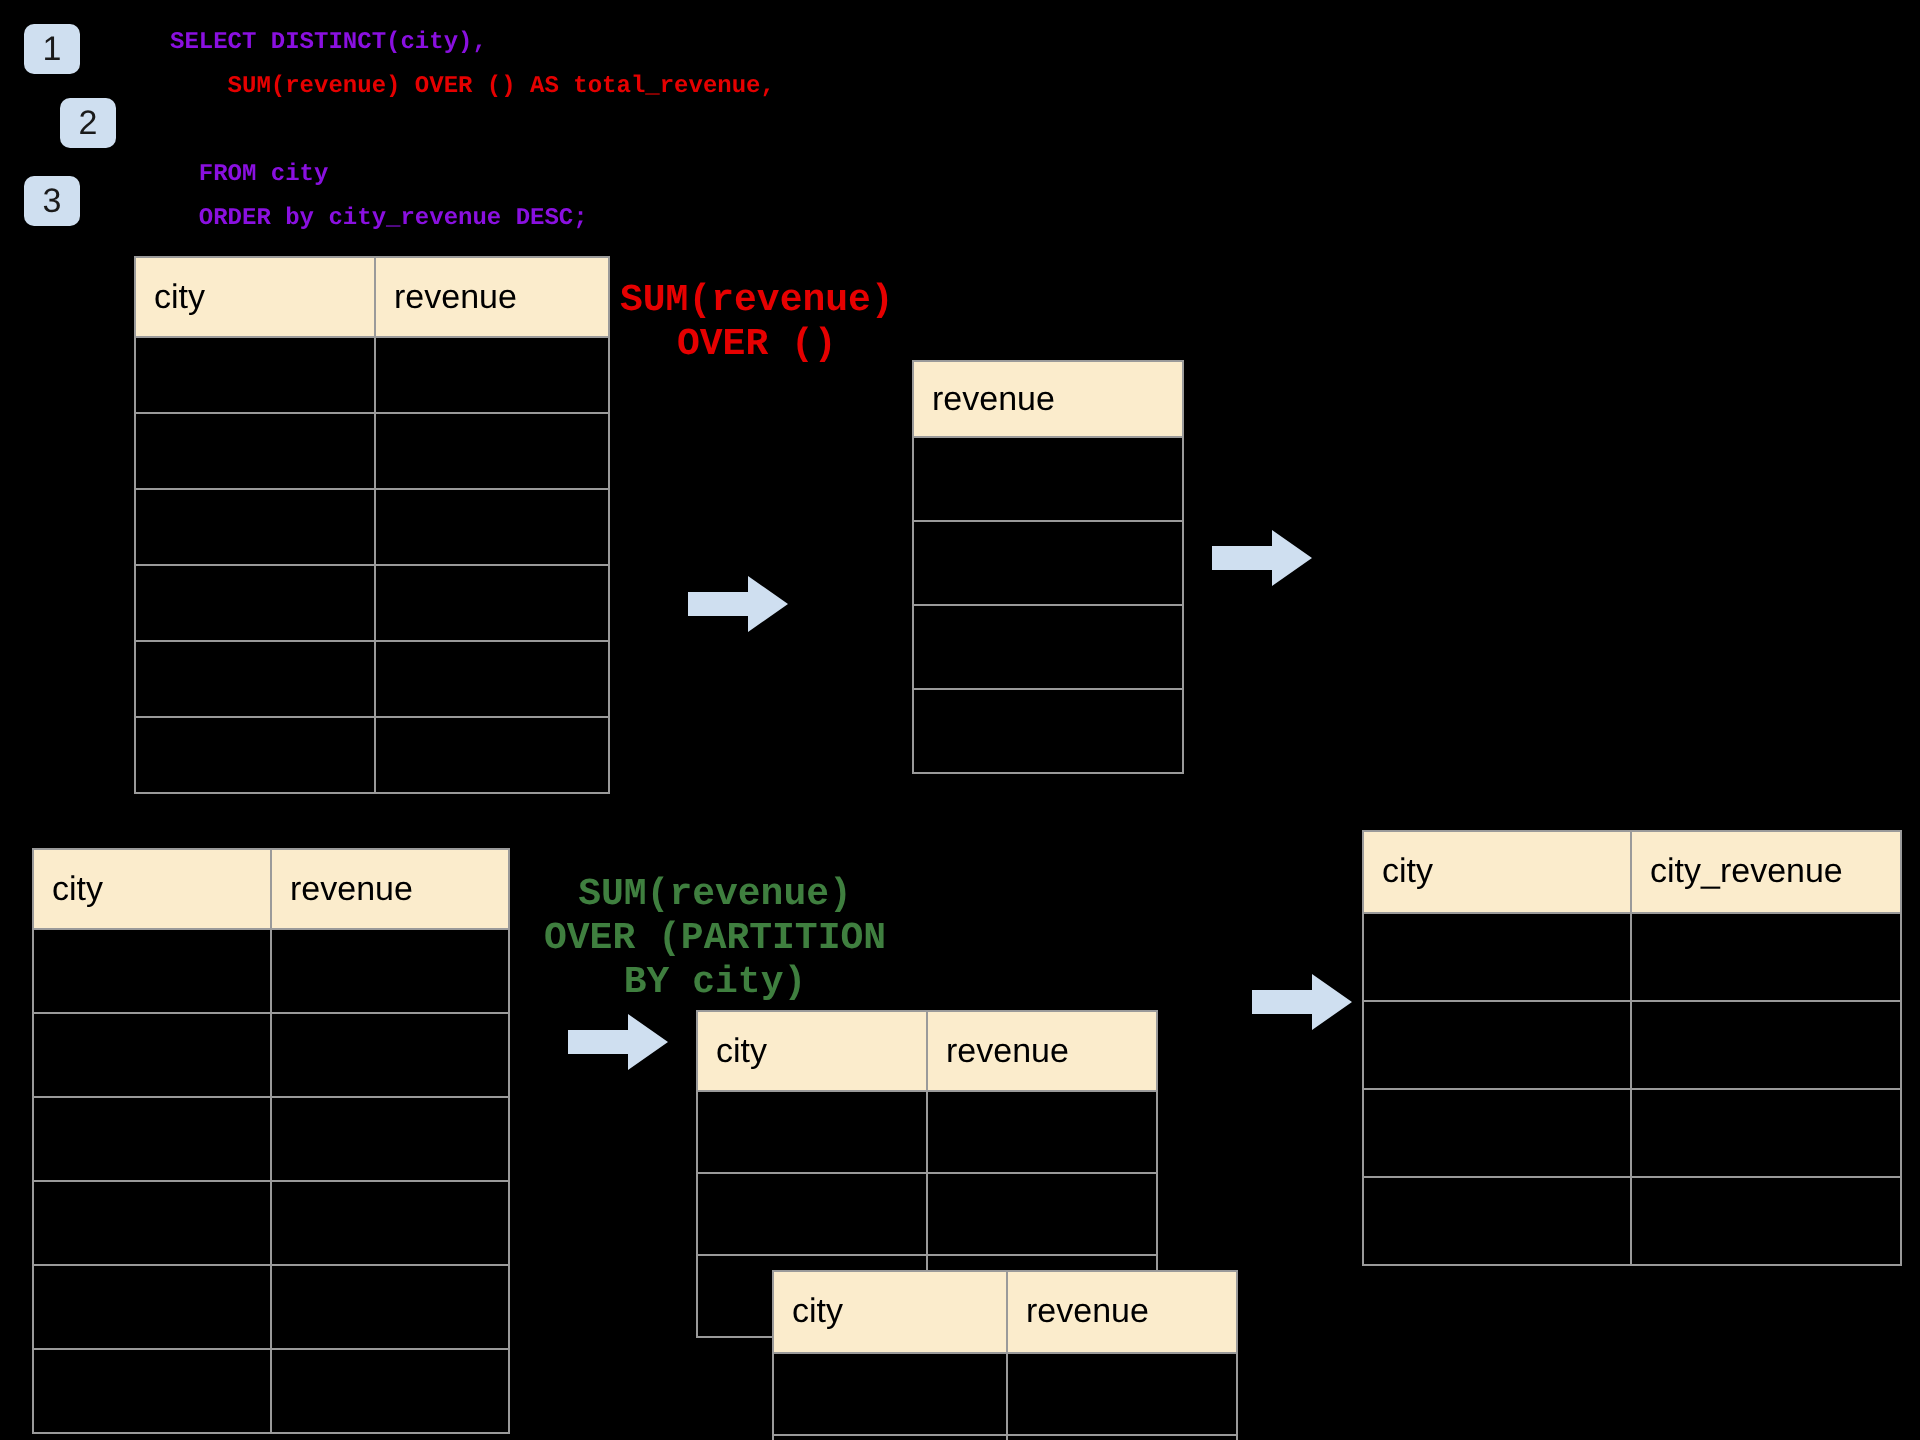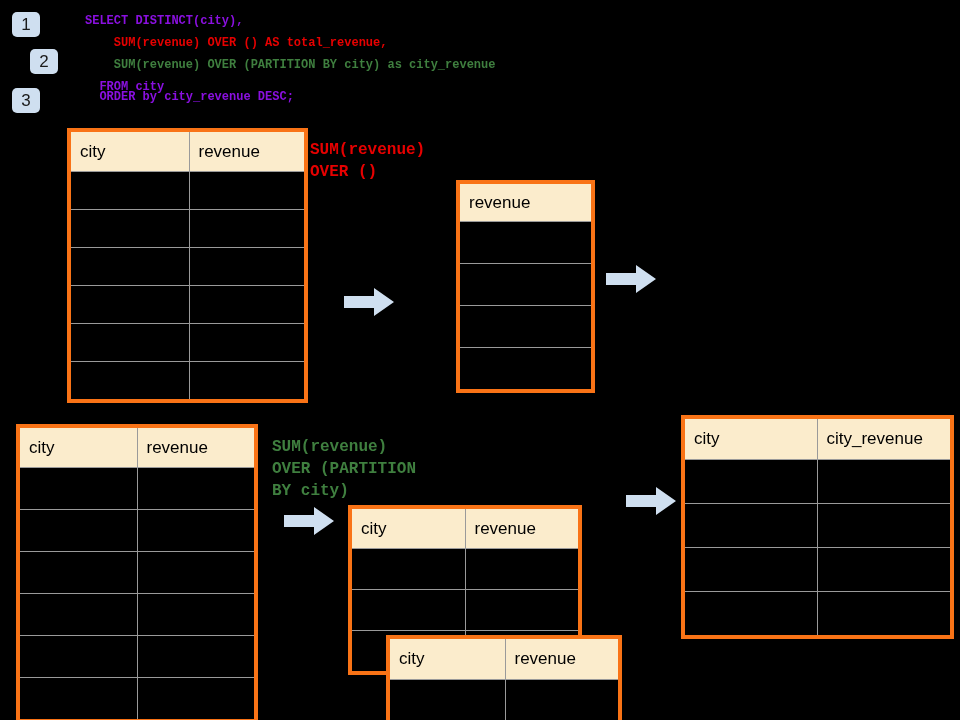--- a/index.html
+++ b/index.html
@@ -45,43 +45,44 @@
   }
   .code-purple { color: #8a10e0; }
   .code-red    { color: #e60000; }
   .code-green  { color: #3f7f3f; }
 
   .annot {
     position: absolute;
     font-family: "Liberation Mono", monospace;
     font-weight: bold;
     white-space: pre;
-    font-size: 16px;
+    font-size: 19px;
     line-height: 22px;
+    text-align: center;
   }
   .annot-red   { color: #e60000; }
   .annot-green { color: #3f7f3f; }
 
   .side-note {
     position: absolute;
     font-family: "Liberation Mono", monospace;
     font-weight: bold;
     white-space: pre;
     font-size: 13px;
     line-height: 19px;
     color: #8a10e0;
   }
 
   
   .tbl {
     position: absolute;
     border-collapse: collapse;
     table-layout: fixed;
     background: #000000;
-    border: 4px solid #f97316;
+    border: 1px solid #f97316;
     padding-left: 36px;
   }
   .tbl th, .tbl td {
     border: 1px solid #9a9a9a;
     padding: 0;
     margin: 0;
   }
   .tbl th {
     background: #fbeccc;
     color: #000000;
@@ -105,23 +106,22 @@
 <body>
 
 <div id="canvas">
 
   <div class="badge" id="badge-1" style="left: 12px; top: 12px;">1</div>
   <div class="badge" id="badge-2" style="left: 30px; top: 49px;">2</div>
   <div class="badge" id="badge-3" style="left: 12px; top: 88px;">3</div>
 
   <div class="code code-purple" id="q1" style="left: 85px; top: 11px;">SELECT DISTINCT(city),</div>
   <div class="code code-red" id="q2" style="left: 85px; top: 33px; text-align: right;">    SUM(revenue) OVER () AS total_revenue,</div>
-  <div class="code code-green" id="q3" style="left: 85px; top: 55px;">    SUM(revenue) OVER (PARTITION BY city) as city_revenue</div>
   <div class="code code-purple" id="q4" style="left: 85px; top: 77px;">  FROM city</div>
-  <div class="code code-purple" id="q5" style="left: 85px; top: 87px;">  ORDER by city_revenue DESC;</div>
+  <div class="code code-purple" id="q5" style="left: 85px; top: 99px;">  ORDER by city_revenue DESC;</div>
 
 
   <div class="annot annot-red" id="annot-total" style="left: 310px; top: 139px;">SUM(revenue)
 OVER ()</div>
   <div class="annot annot-green" id="annot-city" style="left: 272px; top: 436px;">SUM(revenue)
 OVER (PARTITION
 BY city)</div>
 
   <div id="tables-host">
       <table class="tbl" style="left: 67px; top: 128px; z-index: 10;">

